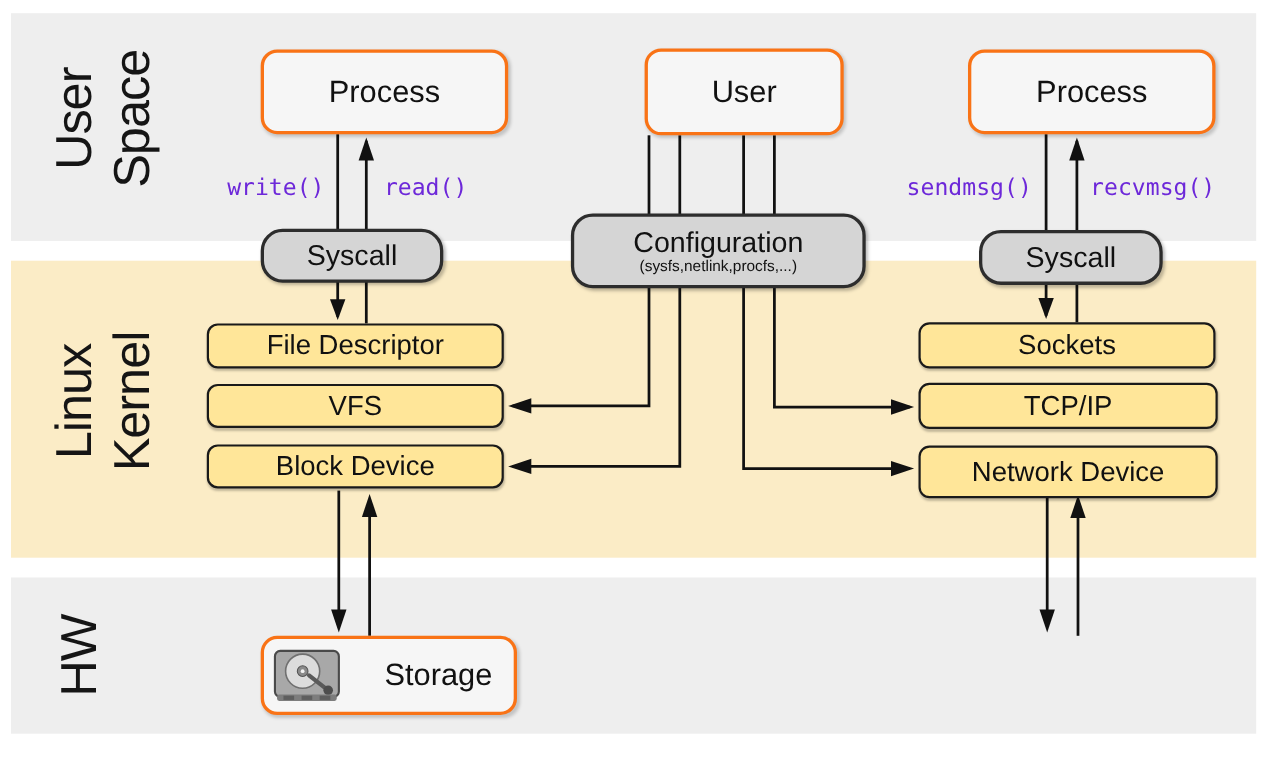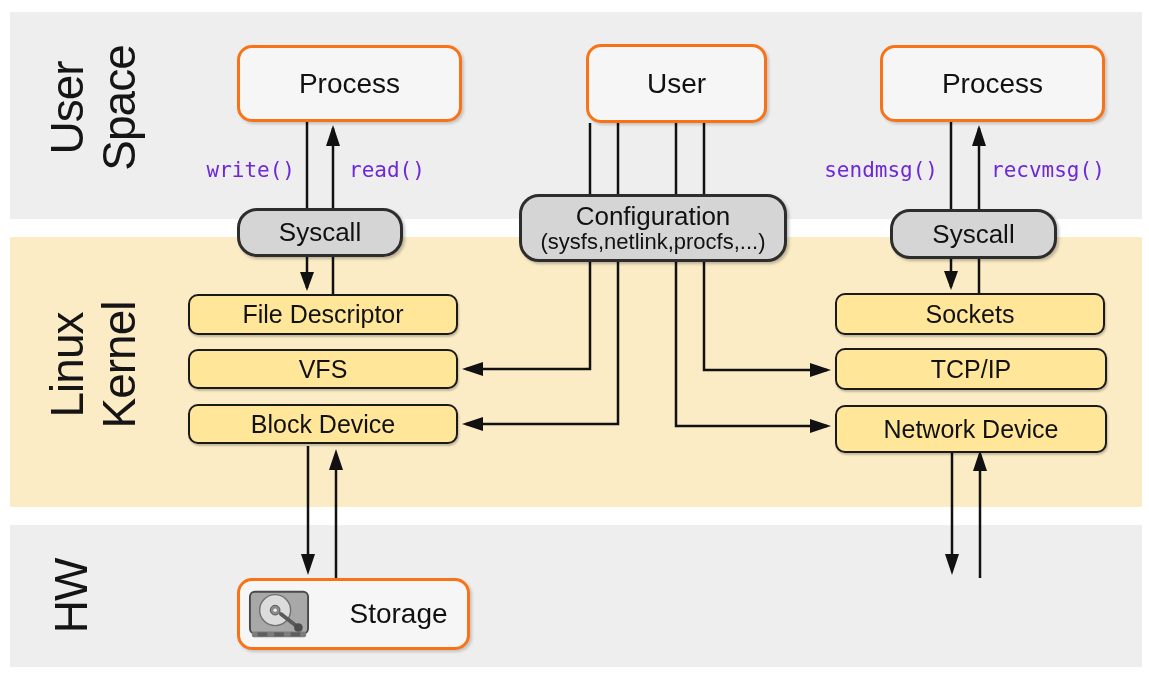--- a/index.html
+++ b/index.html
@@ -38,21 +38,21 @@
   #node-storage .lbl,#node-network .lbl{flex:1;text-align:center;}
 
   .gray{
     position:absolute;box-sizing:border-box;display:flex;flex-direction:column;align-items:center;justify-content:center;
     border:3px solid #2d2d2d;border-radius:20px;background:var(--box-gray,#d5d5d5);
     font-size:26px;box-shadow:2px 2px 3px rgba(0,0,0,0.25);
   }
   #node-syscall-left {left:237px;top:208px;width:166px;height:49px;}
   #node-syscall-right{left:890px;top:209px;width:167px;height:50px;}
   #node-configuration{left:519px;top:194px;width:268px;height:68px;line-height:1.05;}
-  #node-configuration .sub{font-size:22px;}
+  #node-configuration .sub{font-size:14px;}
 
   .yellow{
     position:absolute;box-sizing:border-box;display:flex;align-items:center;justify-content:center;
     border:2.5px solid #1a1a1a;border-radius:10px;background:var(--box-yellow,#ffe699);
     font-size:25px;box-shadow:1px 2px 2px rgba(0,0,0,0.22);
   }
   #node-file-descriptor{left:188px;top:294px;width:270px;height:41px;}
   #node-vfs            {left:188px;top:349px;width:270px;height:40px;}
   #node-block-device   {left:188px;top:404px;width:270px;height:40px;}
   #node-sockets        {left:835px;top:293px;width:270px;height:42px;}

